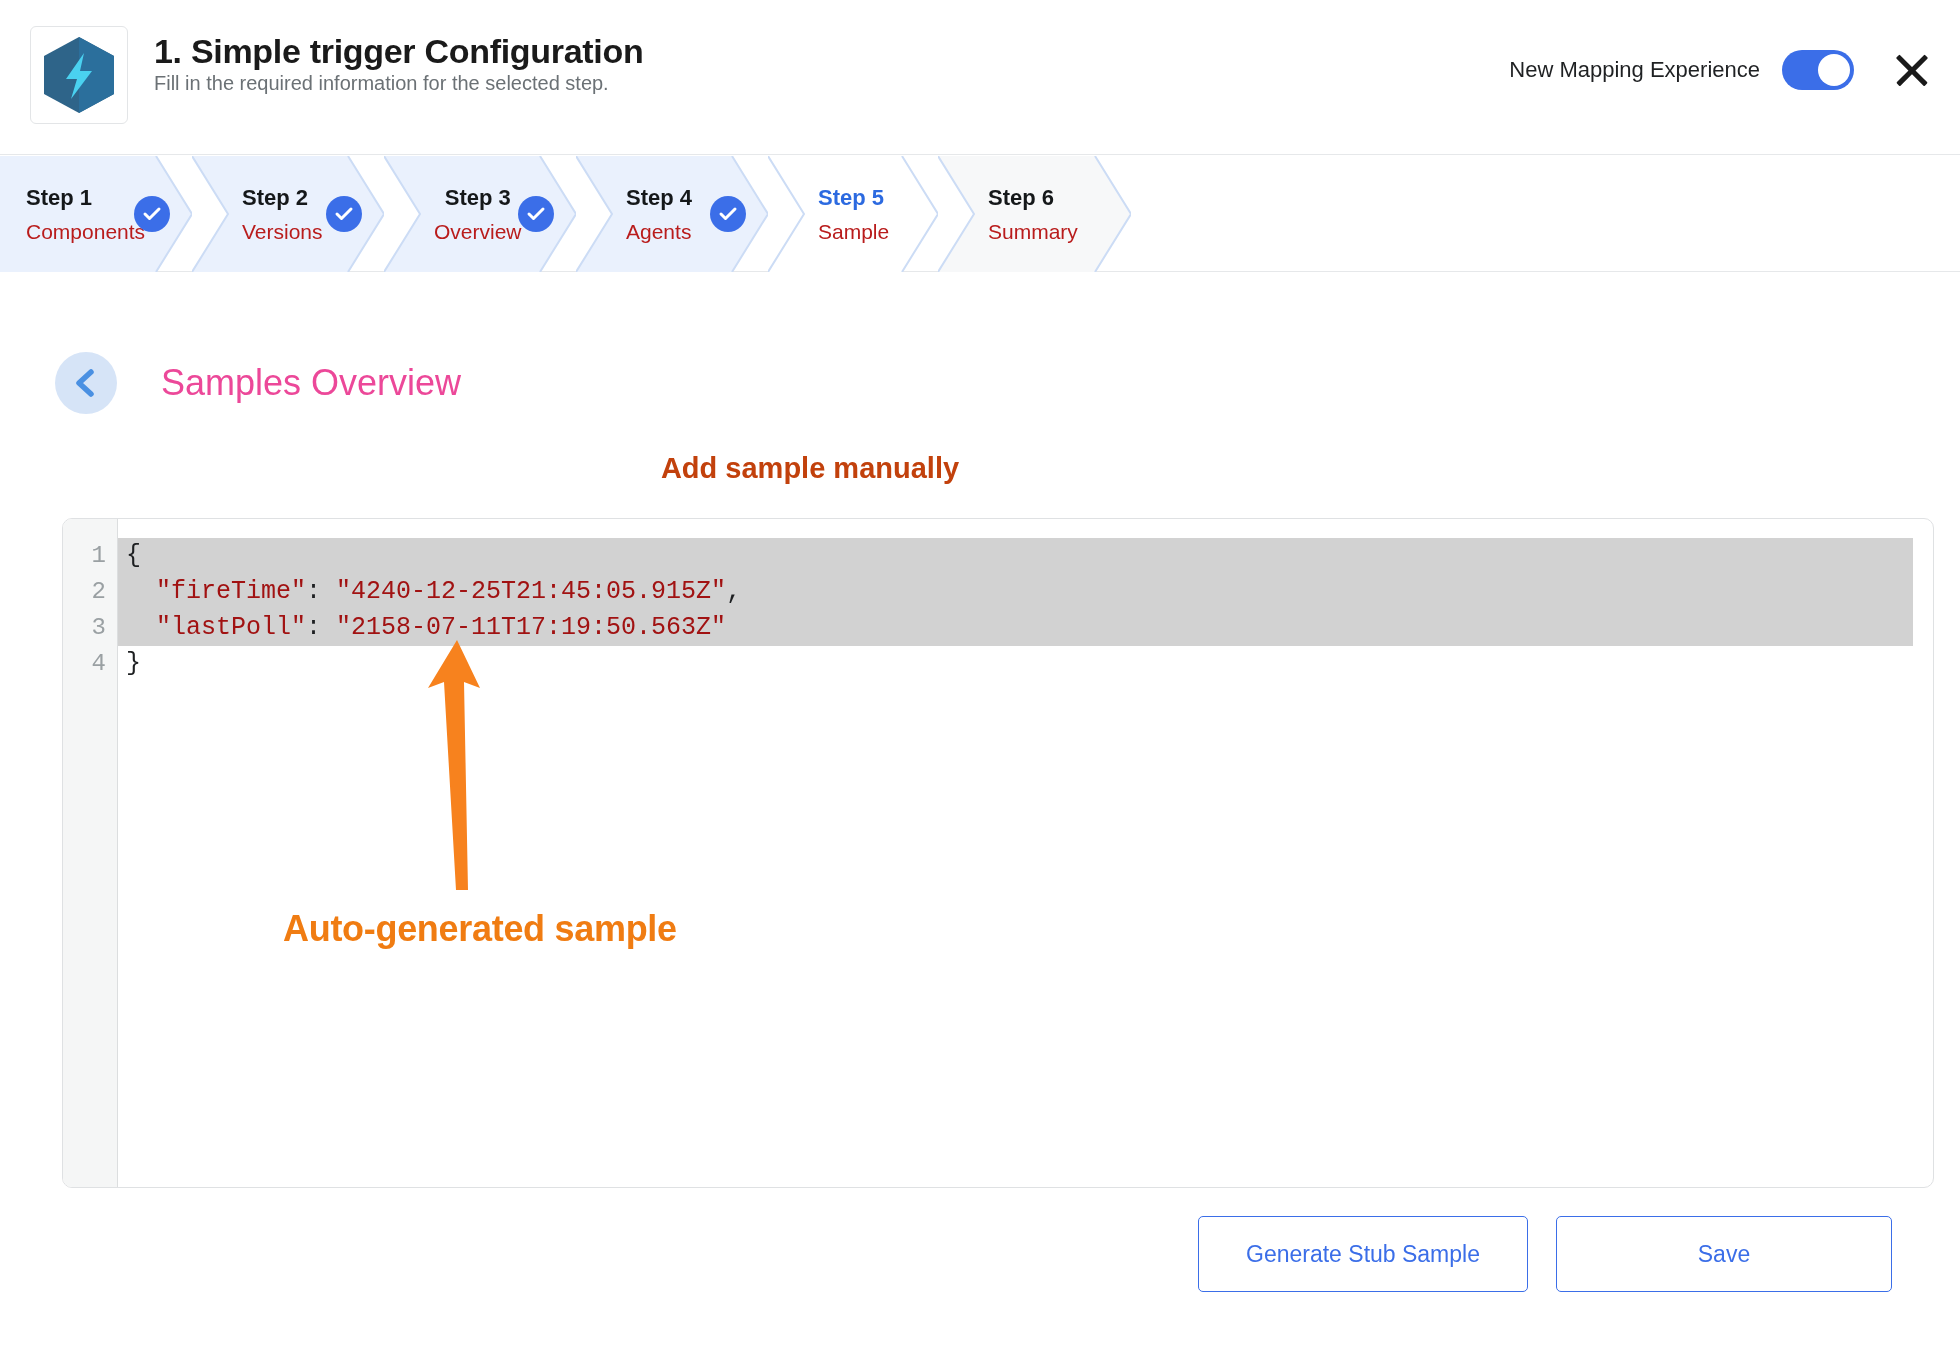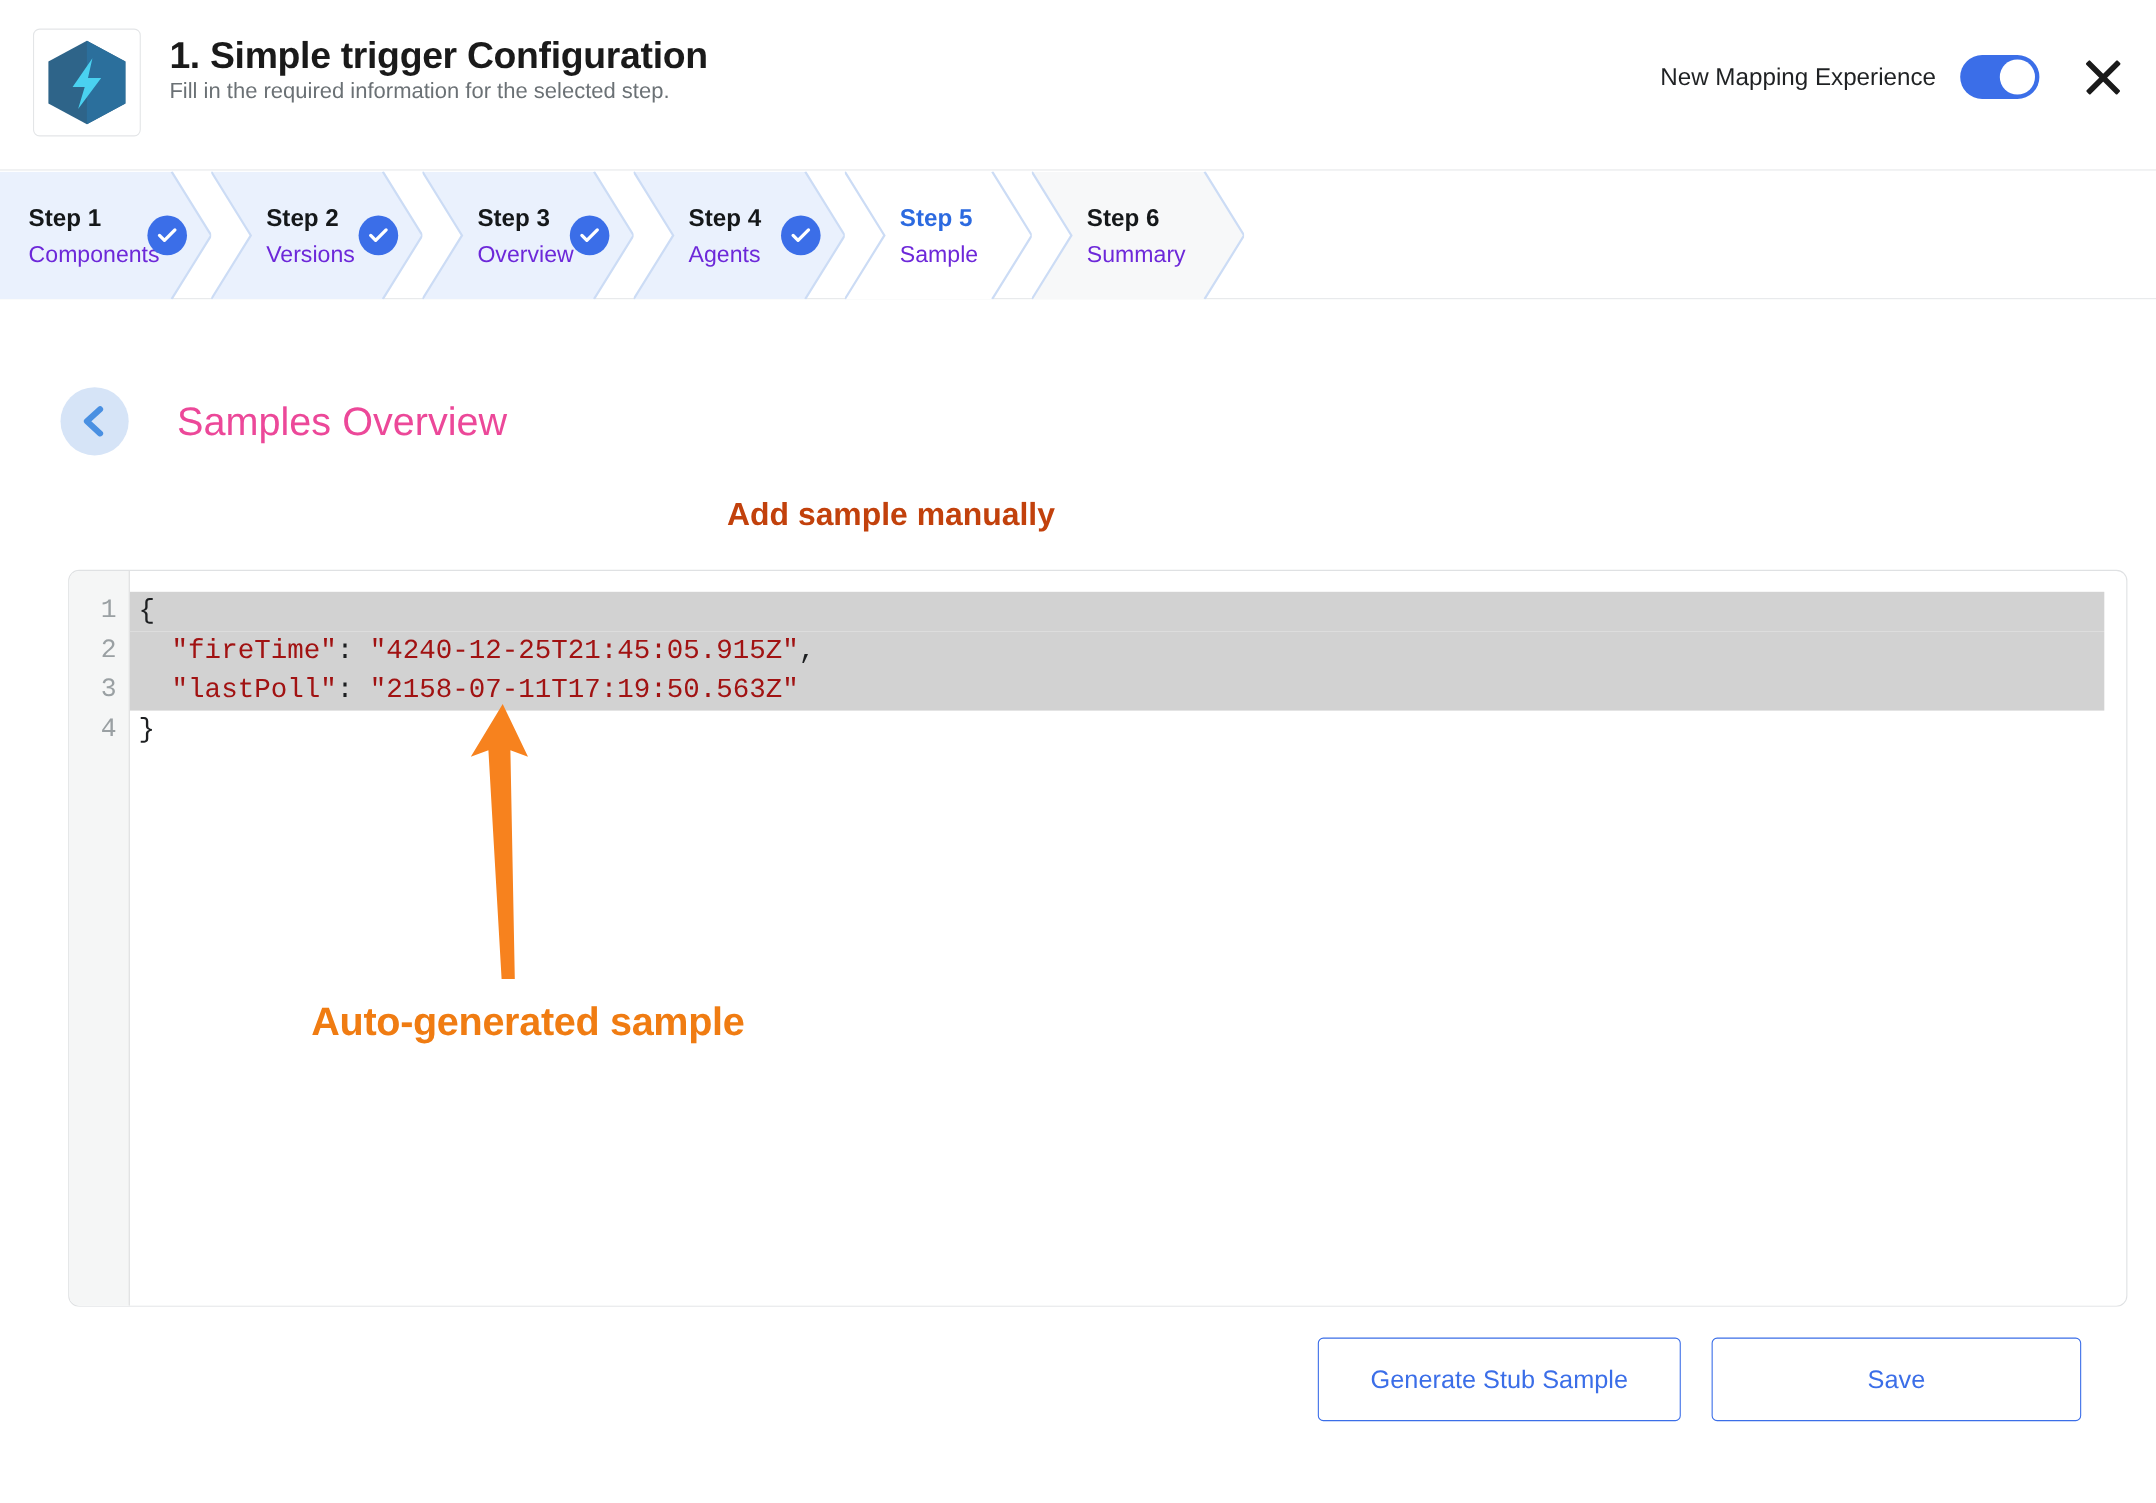--- a/index.html
+++ b/index.html
@@ -159,21 +159,21 @@
 
   .step-num {
     font-size: 22px;
     font-weight: bold;
     color: #15181a;
     line-height: 1.25;
   }
   .step.active .step-num { color: #2c6ae0; }
   .step-name {
     font-size: 21px;
-    color: #6d28d9;
+    color: #b91c1c;
     margin-top: 8px;
     line-height: 1.2;
   }
 
   .step-check {
     position: absolute;
     right: 22px; top: 50%;
     transform: translateY(-50%);
     width: 36px; height: 36px;
     border-radius: 50%;
@@ -400,21 +400,21 @@
         <div class="step-inner">
           <div class="step-num">Step 2</div>
           <div class="step-name">Versions</div>
         </div>
         <div class="step-check">
           <svg width="20" height="16" viewBox="0 0 20 16">
             <polyline points="3,8 7.5,12.5 17,3" fill="none" stroke="#ffffff" stroke-width="3" stroke-linecap="round" stroke-linejoin="round"></polyline>
           </svg>
         </div>
       </div>
-      <div class="step" style="width: 192px;">
+      <div class="step" style="width: 192px; text-align: center;">
         <div class="shape"></div>
         <div class="edge">
           <svg preserveAspectRatio="none" viewBox="0 0 192 116">
             <polyline points="156,0 192,58 156,116" fill="none" stroke="#ccdcf5" stroke-width="2"></polyline>
             <polyline points="0,0 36,58 0,116" fill="none" stroke="#ccdcf5" stroke-width="2"></polyline>
           </svg>
         </div>
         <div class="step-inner">
           <div class="step-num">Step 3</div>
           <div class="step-name">Overview</div>

